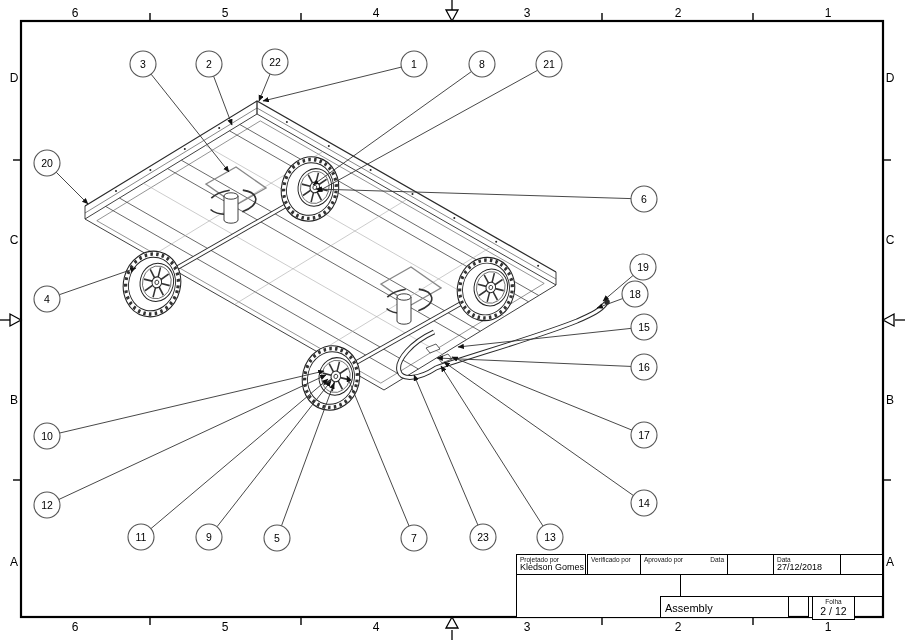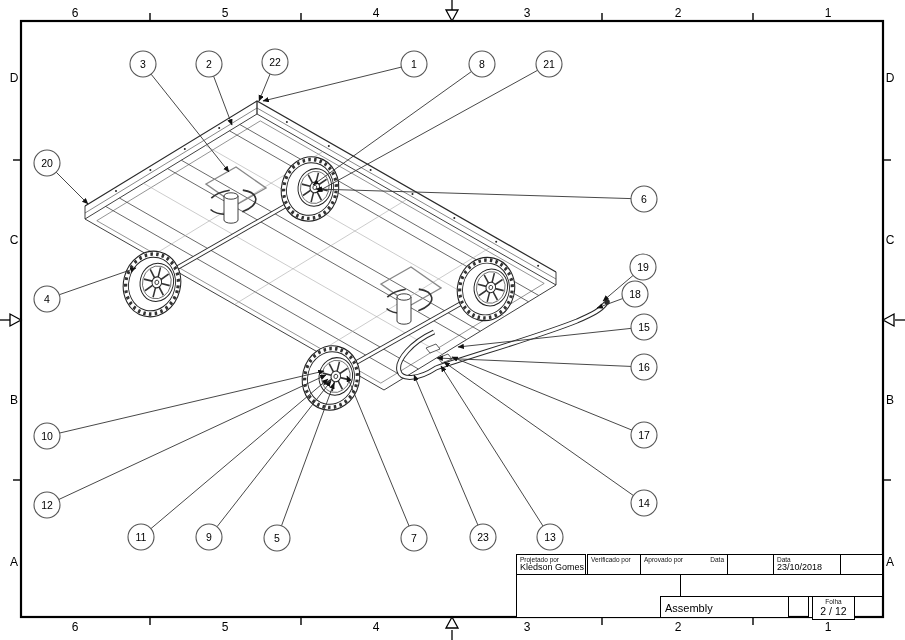--- a/index.html
+++ b/index.html
@@ -259,21 +259,21 @@
   <div class="tb-cell" style="left:587px;top:554px;width:54px;height:21px;">
     <span class="tb-hdr">Verificado por</span>
   </div>
   <div class="tb-cell" style="left:640px;top:554px;width:88px;height:21px;">
     <span class="tb-hdr">Aprovado por</span>
     <span class="tb-hdr-r">Data</span>
   </div>
   <div class="tb-cell" style="left:727px;top:554px;width:47px;height:21px;"></div>
   <div class="tb-cell" style="left:773px;top:554px;width:68px;height:21px;">
     <span class="tb-hdr">Data</span>
-    <span class="tb-val">23/10/2018</span>
+    <span class="tb-val">27/12/2018</span>
   </div>
   <div class="tb-cell" style="left:840px;top:554px;width:43px;height:21px;"></div>
   <div class="tb-cell" style="left:516px;top:574px;width:165px;height:44px;"></div>
   <div class="tb-cell" style="left:680px;top:574px;width:203px;height:23px;"></div>
   <div class="tb-cell" style="left:660px;top:596px;width:129px;height:22px;">
     <span class="tb-title">Assembly</span>
   </div>
   <div class="tb-cell" style="left:808px;top:596px;width:33px;height:22px;">
     <span class="tb-hdr-c">Edição</span>
   </div>

